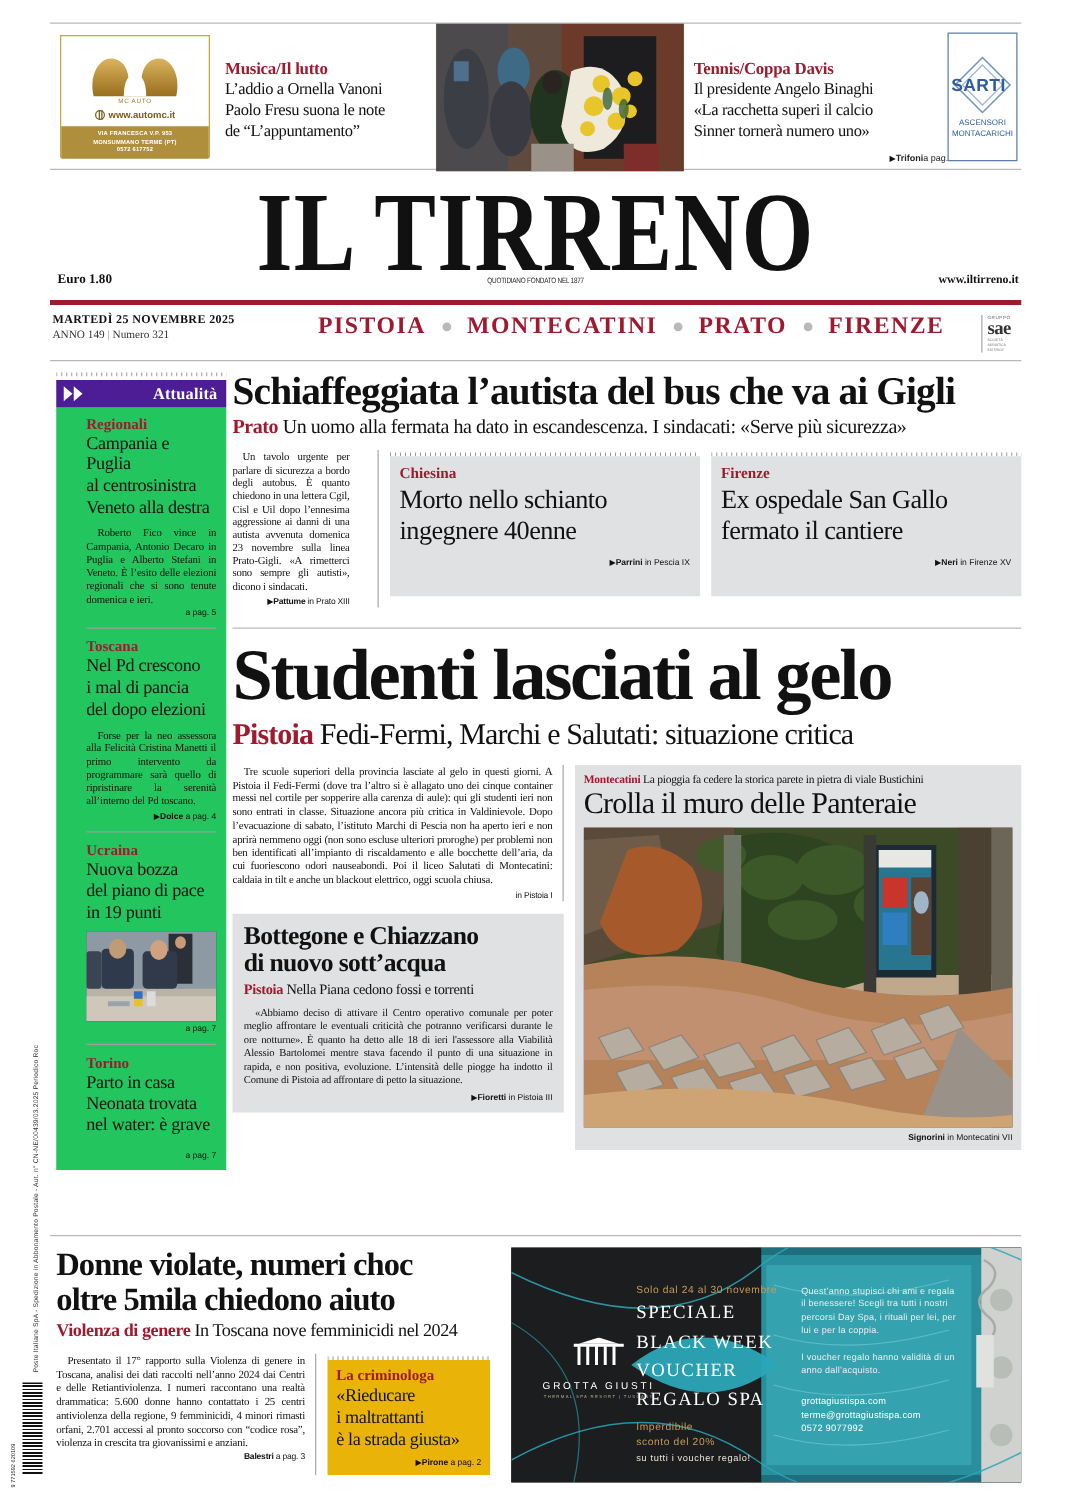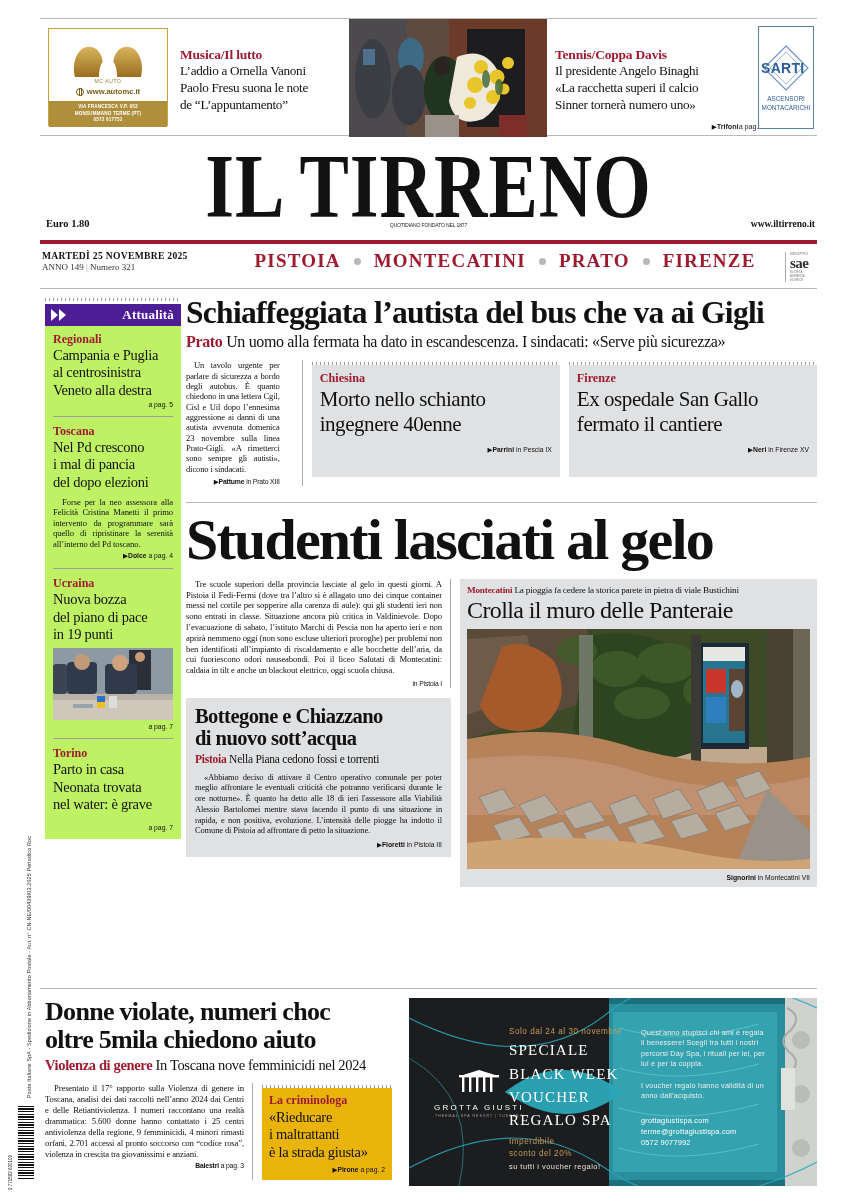--- a/index.html
+++ b/index.html
@@ -202,21 +202,21 @@
     margin-top: 3px; height: 22px; background: #4c1d95; position: relative;
     display: flex; align-items: center; justify-content: flex-end;
   }
   .attualita .lbl {
     font-family: "Liberation Serif", serif; font-weight: bold; color: #fff;
     font-size: 13px; padding-right: 7px; letter-spacing: .2px;
   }
   .chev2 {
     position: absolute; left: 5px; top: 4px; width: 22px; height: 14px;
   }
-  .lc-box { background: #bef264; padding: 7px 8px 8px 8px; }
+  .lc-box { background: #22c55e; padding: 7px 8px 8px 24px; }
   .lc-item + .lc-item { border-top: 1px solid #9e9e9e; margin-top: 8px; padding-top: 8px; }
   .lc-kicker {
     font-family: "Liberation Serif", serif; font-weight: bold;
     font-size: 12px; color: #9e1b2f; line-height: 1.1;
   }
   .lc-head {
     font-family: "Liberation Serif", serif; font-size: 14.5px;
     line-height: 1.12; margin-top: 1px; letter-spacing: -.25px;
   }
   .lc-body {
@@ -568,20 +568,21 @@
       <span class="lbl">Attualità</span>
     </div>
 
     <div class="lc-box">
 
       <div class="lc-item">
         <div class="lc-kicker">Regionali</div>
         <div class="lc-head">Campania e Puglia</div>
         <div class="lc-head">al centrosinistra</div>
         <div class="lc-head">Veneto alla destra</div>
+        <div class="lc-body">Roberto Fico vince in Campania, Antonio Decaro in Puglia e Alberto Stefani in Veneto. È l’esito delle elezioni regionali che si sono tenute domenica e ieri.</div>
         <div class="lc-ref">a pag. 5</div>
       </div>
 
       <div class="lc-item">
         <div class="lc-kicker">Toscana</div>
         <div class="lc-head">Nel Pd crescono</div>
         <div class="lc-head">i mal di pancia</div>
         <div class="lc-head">del dopo elezioni</div>
         <div class="lc-body">Forse per la neo assessora alla Felicità Cristina Manetti il primo intervento da programmare sarà quello di ripristinare la serenità all’interno del Pd toscano.</div>
         <div class="lc-ref">
@@ -664,20 +665,24 @@
           </div>
         </div>
       </div>
     </div>
   </div>
 
   <div class="thin-rule"></div>
 
   <div class="mainstory">
     <div class="ms-head">Studenti lasciati al gelo</div>
+    <div class="ms-sub">
+      <span class="place">Pistoia</span>
+      <span>Fedi-Fermi, Marchi e Salutati: situazione critica</span>
+    </div>
 
     <div class="ms-cols">
       <div class="ms-left">
         <div class="ms-body">
           <span>Tre scuole superiori della provincia lasciate al gelo in questi giorni. A Pistoia il Fedi-Fermi (dove tra l’altro si è allagato uno dei cinque container messi nel cortile per sopperire alla carenza di aule): qui gli studenti ieri non sono entrati in classe. Situazione ancora più critica in Valdinievole. Dopo l’evacuazione di sabato, l’istituto Marchi di Pescia non ha aperto ieri e non aprirà nemmeno oggi (non sono escluse ulteriori proroghe) per problemi non ben identificati all’impianto di riscaldamento e alle bocchette dell’aria, da cui fuoriescono odori nauseabondi. Poi il liceo Salutati di Montecatini: caldaia in tilt e anche un blackout elettrico, oggi scuola chiusa.</span>
           <span class="ref-in">in Pistoia I</span>
         </div>
 
         <div class="ms-sec">
           <div class="ms-sec-head">Bottegone e Chiazzano</div>

